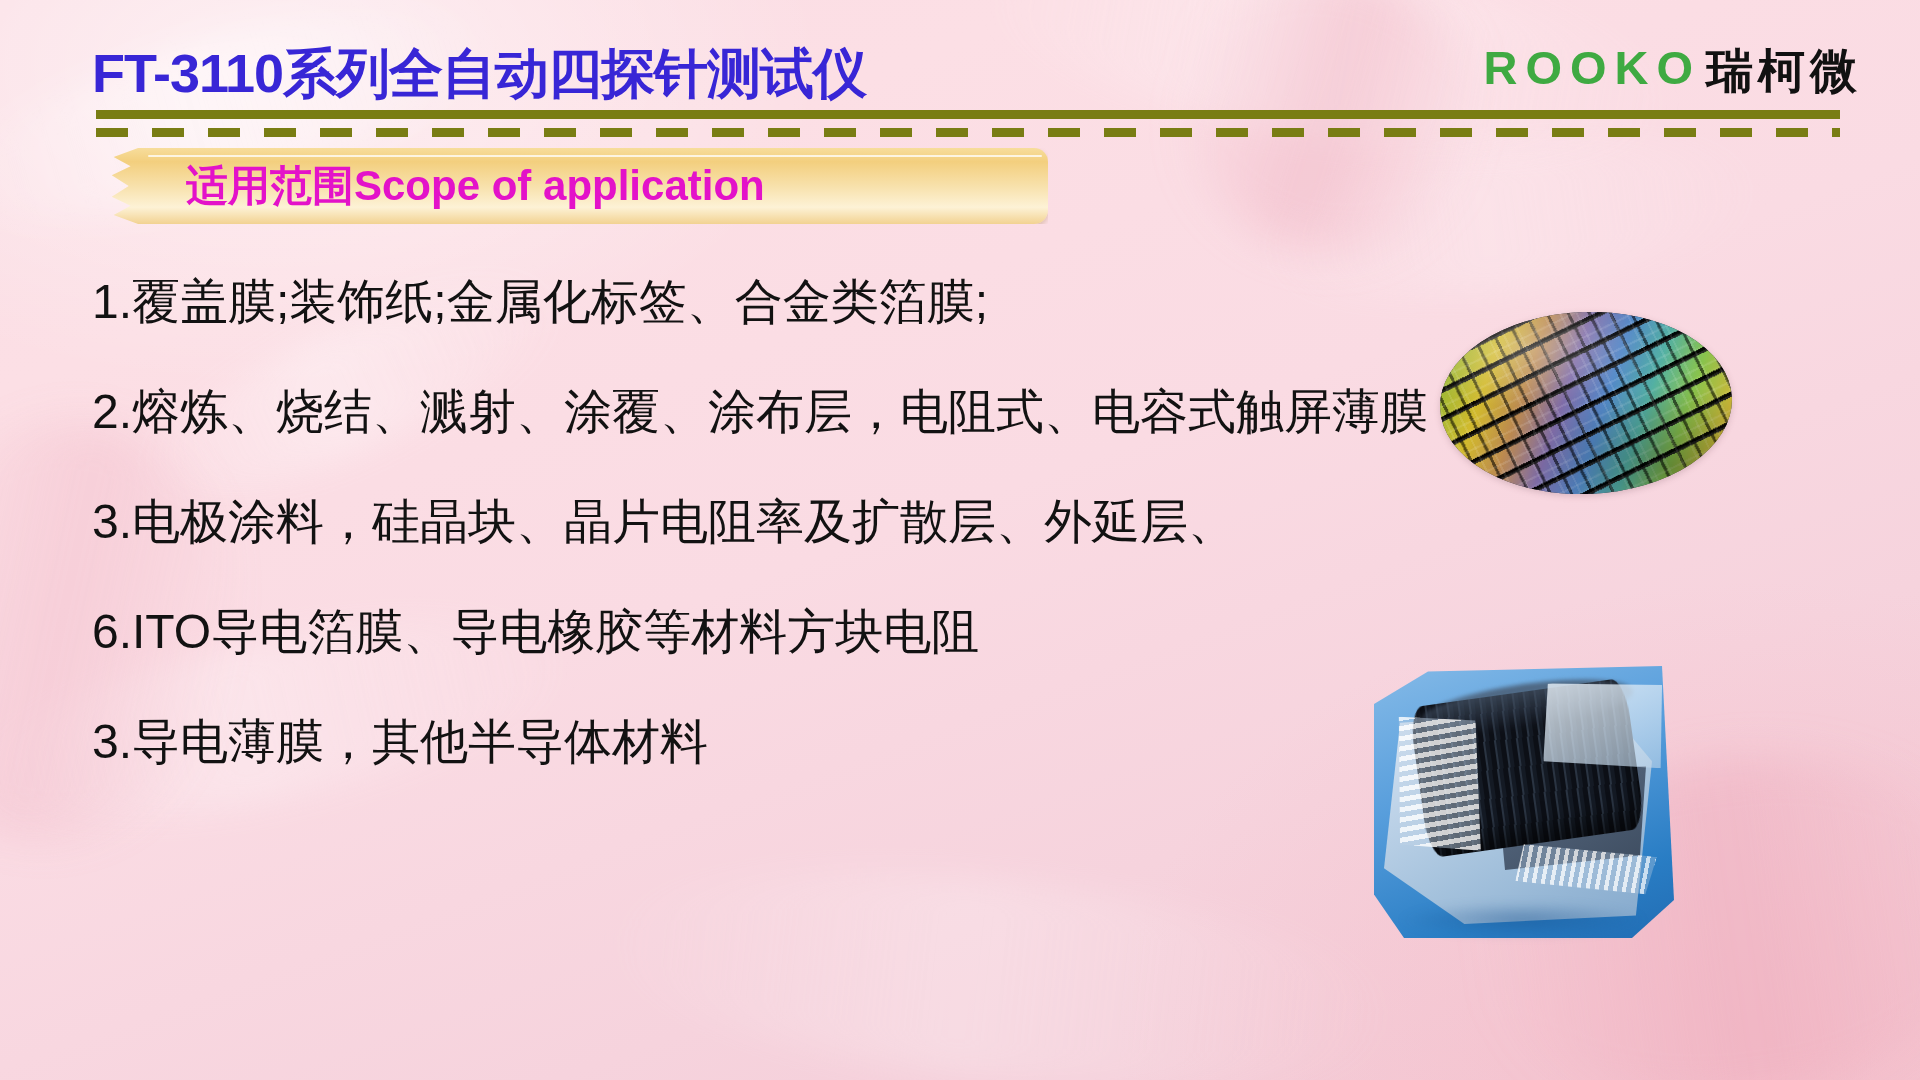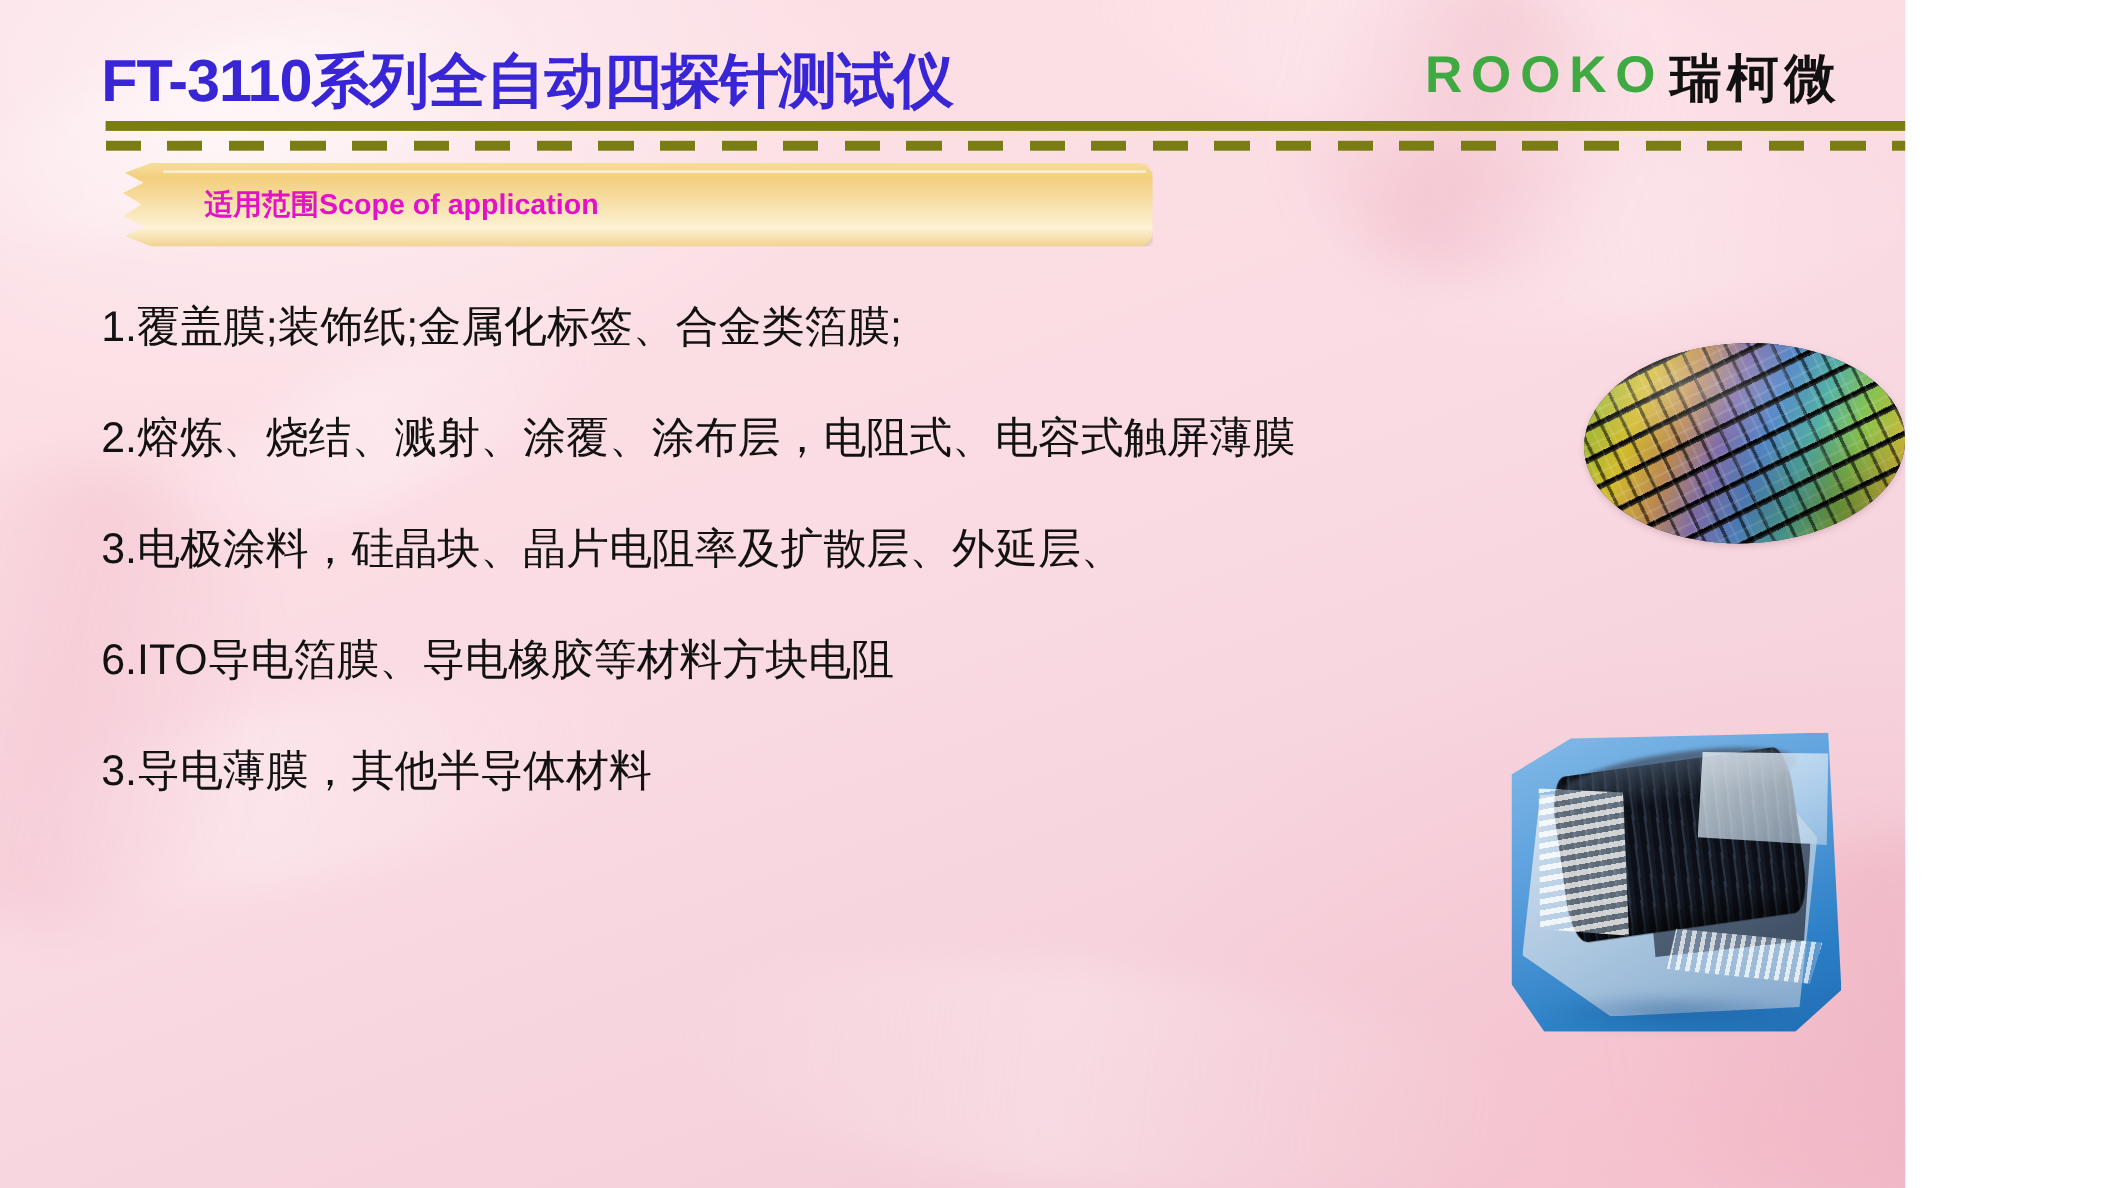--- a/index.html
+++ b/index.html
@@ -10,21 +10,21 @@
   body {
     width: 1920px;
     height: 1080px;
     overflow: hidden;
     font-family: "Liberation Sans", "DejaVu Sans", sans-serif;
   }
 
   
   .slide {
     position: relative;
-    width: 1732px;
+    width: 1920px;
     height: 1080px;
     overflow: hidden;
     background:
       radial-gradient(ellipse 900px 520px at 14% 6%, rgba(255,255,255,.55) 0%, rgba(255,255,255,0) 62%),
       radial-gradient(ellipse 1000px 700px at 92% 96%, rgba(246,183,195,.55) 0%, rgba(246,183,195,0) 65%),
       linear-gradient(160deg, #fbdde4 0%, #fcdfe5 22%, #fadbe3 48%, #f6d3dd 72%, #f2c9d5 100%);
   }
 
   
   .bg-streaks { position:absolute; inset:0; pointer-events:none; }
@@ -125,36 +125,36 @@
     left: 40px; right: 6px; top: 7px;
     height: 2px;
     background: rgba(255,255,255,.75);
     border-radius: 2px;
   }
   .ribbon-text {
     position: absolute;
     left: 78px;
     top: 50%;
     transform: translateY(-50%);
-    font-size: 26px;
+    font-size: 42px;
     font-weight: 700;
     color: #e312c9;
     white-space: nowrap;
     letter-spacing: 0px;
   }
 
   
   .body-list {
     position: absolute;
     left: 92px;
     top: 278px;
     width: 1260px;
   }
   .body-line {
-    font-size: 39px;
+    font-size: 48px;
     color: #121212;
     line-height: 1;
     margin-bottom: 62px;
     white-space: nowrap;
     font-weight: 400;
     font-family: "Liberation Sans", "DejaVu Sans", sans-serif;
   }
 
   
   .wafer {

